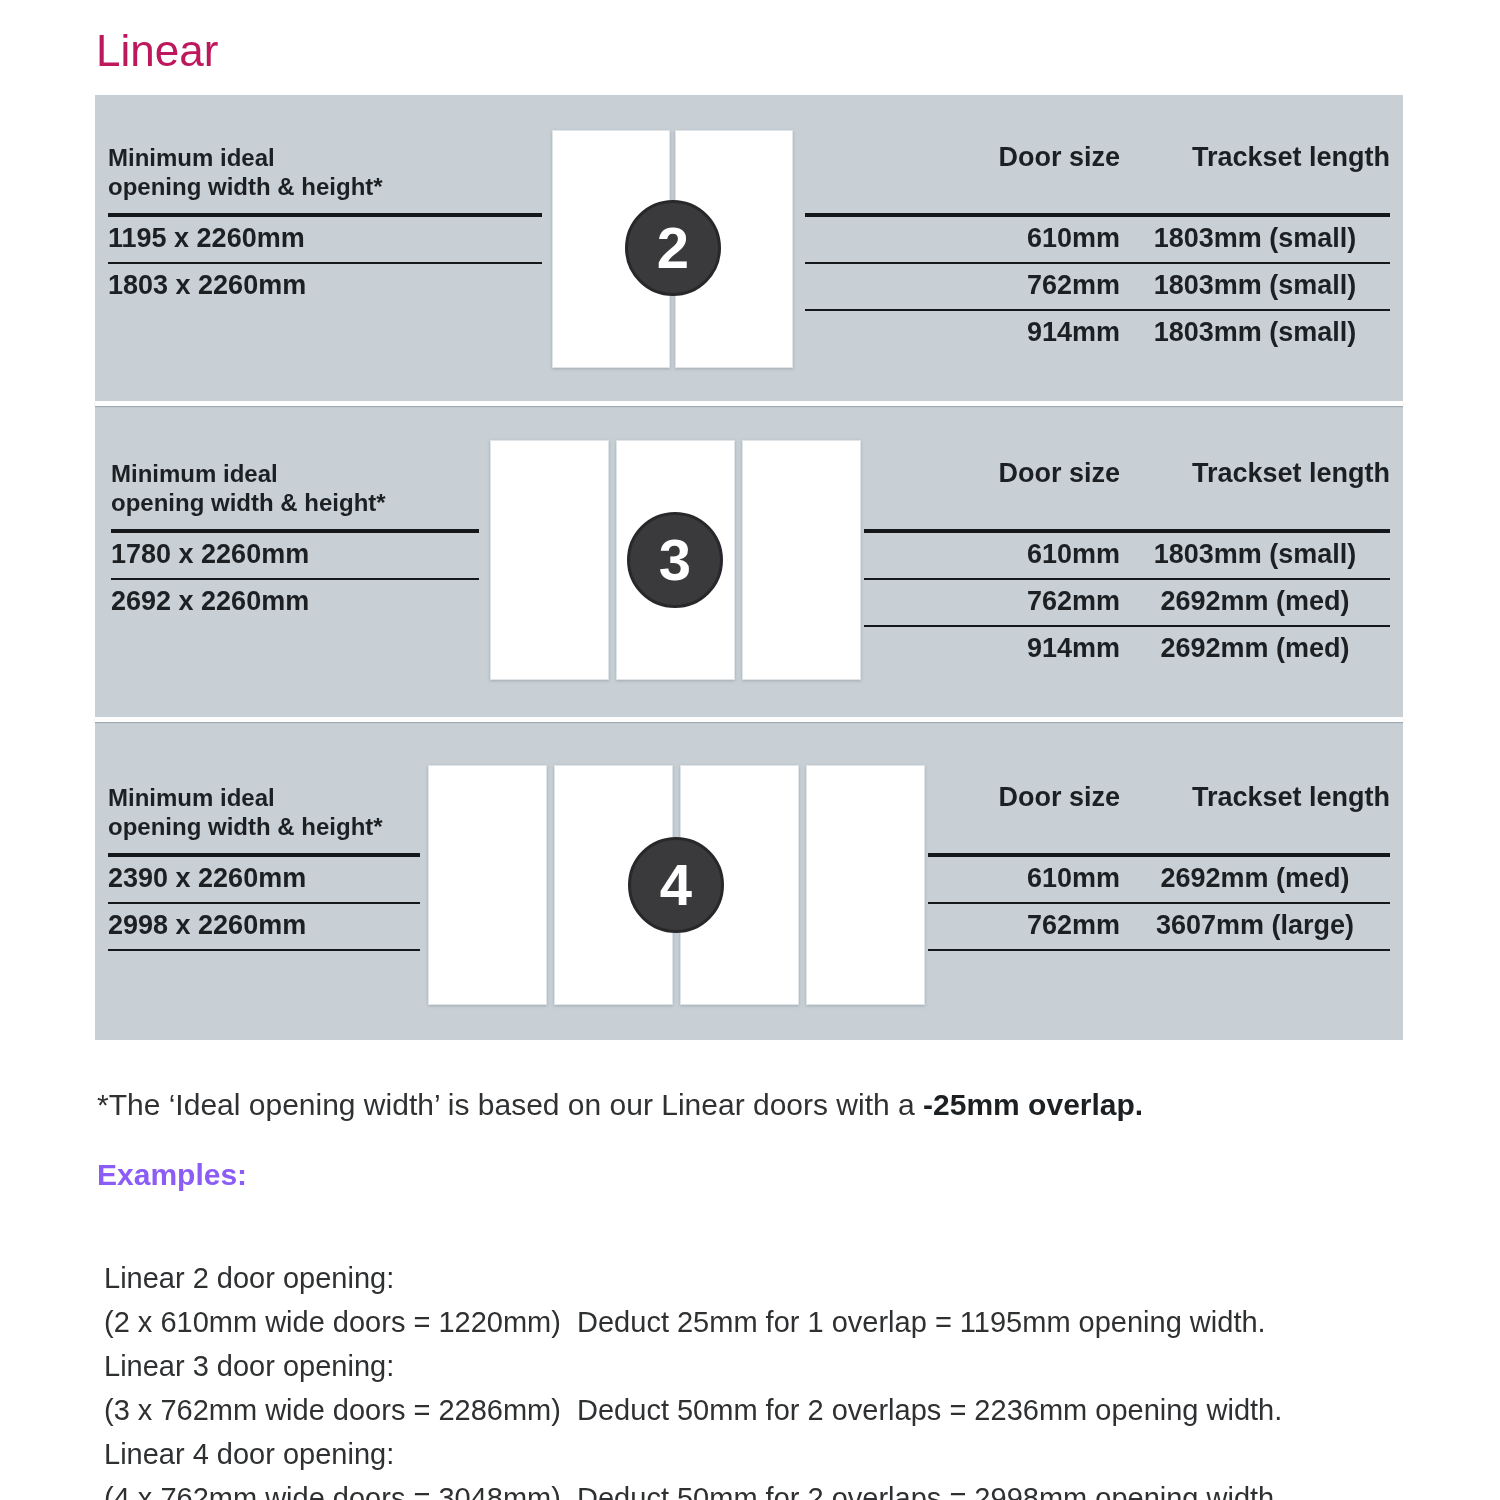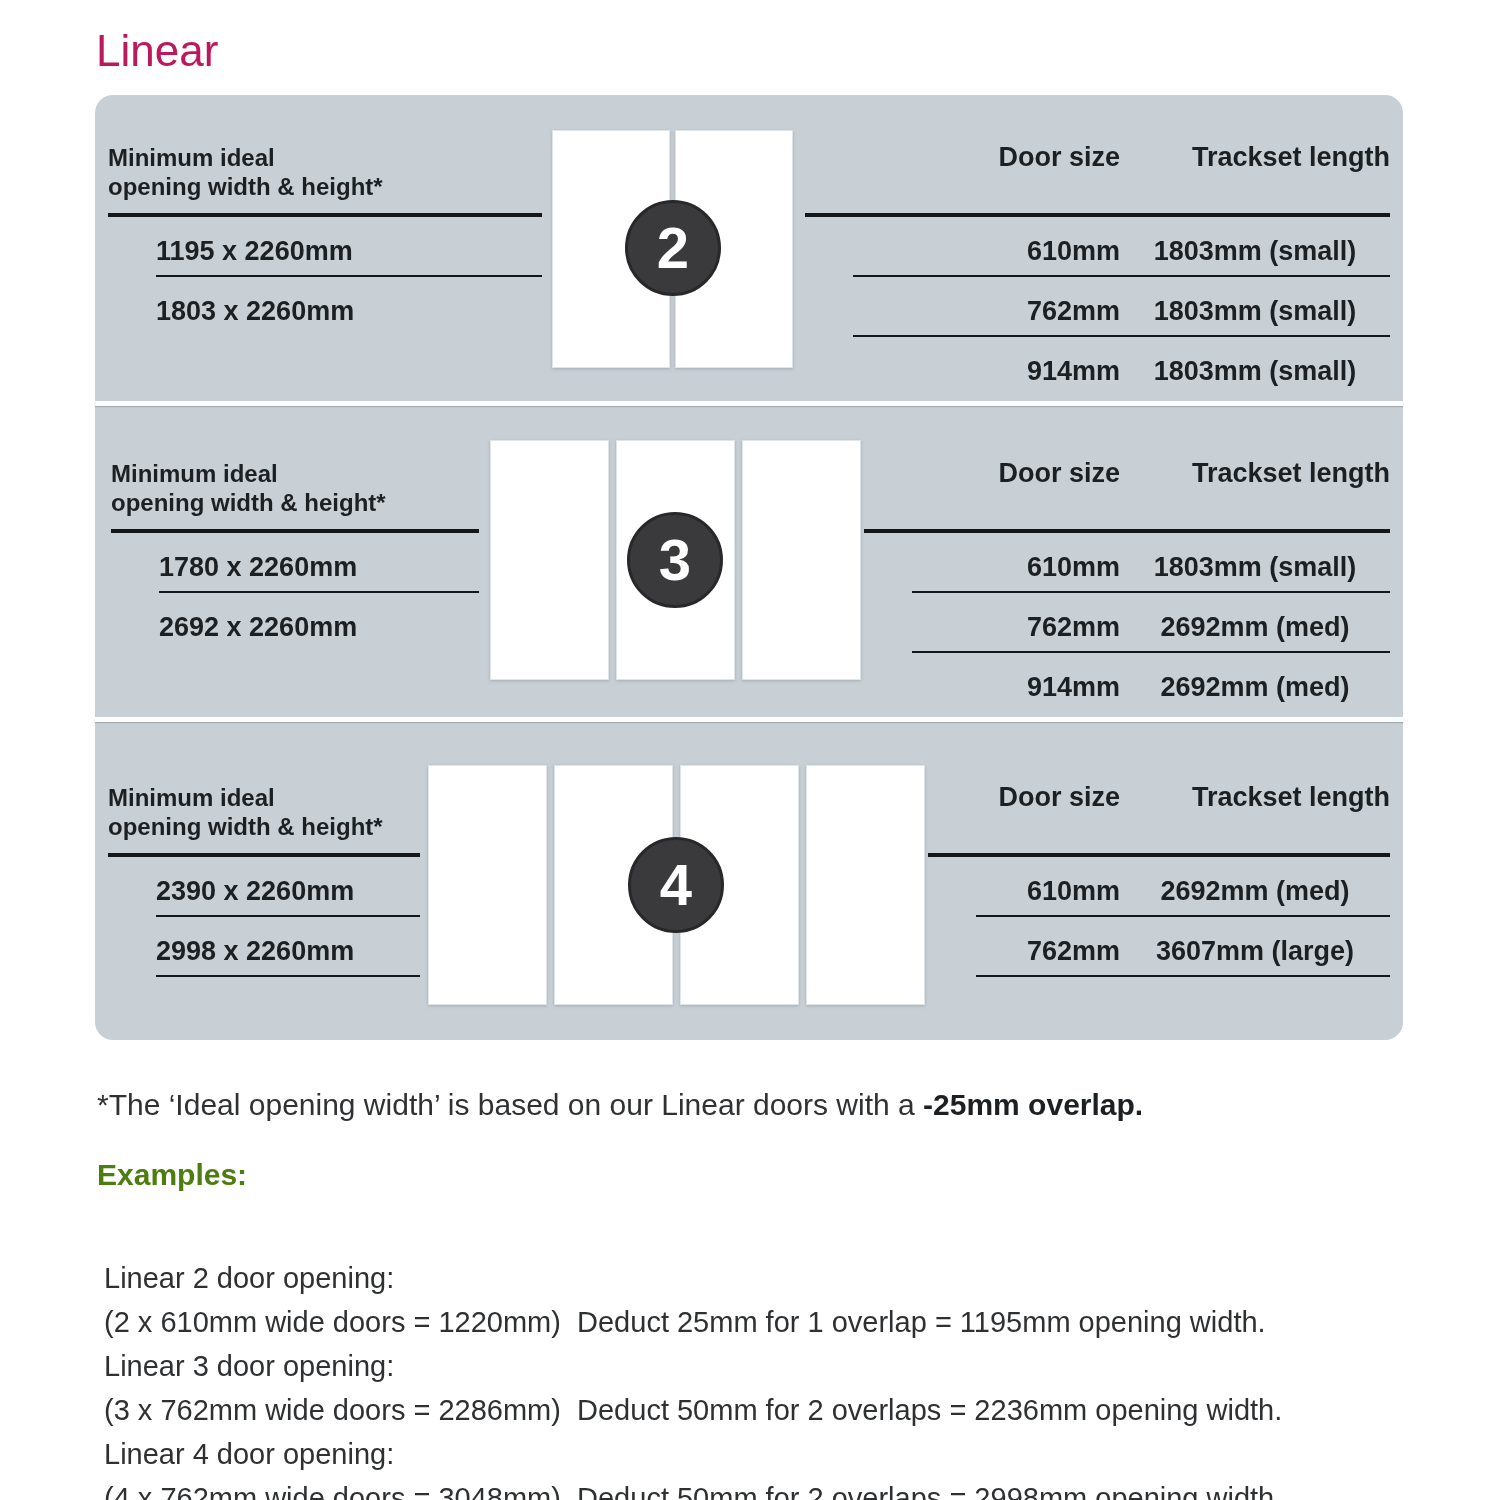--- a/index.html
+++ b/index.html
@@ -1,40 +1,40 @@
 <!DOCTYPE html>
 <html><head>
 <meta charset="utf-8">
 <style>
   html,body{margin:0;padding:0;background:#ffffff;}
   body{width:1500px;height:1500px;position:relative;font-family:"Liberation Sans",sans-serif;color:#1d2023;overflow:hidden;}
   .page-title{position:absolute;left:96px;top:26px;font-size:44px;font-weight:500;color:#be185d;letter-spacing:0;}
-  .panel{position:absolute;left:95px;top:95px;width:1308px;height:945px;background:#c8d0d6;border-radius:18px;}
+  .panel{position:absolute;left:95px;top:95px;width:1308px;height:945px;background:#c8d0d6;}
   .section{position:absolute;left:0;width:100%;}
   .sec1{top:0;height:306px;}
   .sec2{top:306px;height:316px;}
   .sec3{top:622px;height:323px;}
   .divider{position:absolute;top:0;left:0;width:100%;height:5px;background:#fdfdfe;box-shadow:0 1px 1px rgba(90,100,110,.35);}
   .ltable,.rtable{position:absolute;}
   .lhead{font-size:24px;font-weight:700;line-height:29px;height:58px;}
   .rhead{height:58px;display:flex;align-items:flex-start;font-size:27px;font-weight:700;line-height:29px;}
   .rule{height:4px;background:#15181b;margin-top:12px;}
-  .trow{display:flex;padding:20px 0 9px 0;border-bottom:2px solid #15181b;font-size:27px;font-weight:700;line-height:29px;margin-left:48px;}
+  .trow{display:flex;padding:7px 0 9px 0;border-bottom:2px solid #15181b;font-size:27px;font-weight:700;line-height:29px;}
   .no-last-border .trow:last-child{border-bottom:none;}
   .cell-door{flex:1;text-align:right;}
   .cell-track{width:270px;text-align:center;}
   .head-door{flex:1;text-align:right;}
   .head-track{width:270px;text-align:right;}
   .doors{position:absolute;display:flex;}
   .door{flex:1;background:#ffffff;border:1px solid #e0e5e9;box-shadow:0 1px 3px rgba(110,120,130,.4);}
   .badge{position:absolute;width:96px;height:96px;border-radius:50%;background:#3a3a3c;border:3px solid #28282a;box-sizing:border-box;display:flex;align-items:center;justify-content:center;}
   .badge span{color:#ffffff;font-size:58px;font-weight:700;line-height:1;}
   .footnote{position:absolute;left:97px;top:1088px;font-size:30px;color:#2f3133;}
   .footnote b{font-weight:700;color:#1d2023;}
-  .examples-heading{position:absolute;left:97px;top:1158px;font-size:30px;font-weight:700;color:#4d7c0f;}
+  .examples-heading{position:absolute;left:97px;top:1158px;font-size:30px;font-weight:700;color:#8b5cf6;}
   .examples{position:absolute;left:97px;top:1256px;width:1360px;margin-left:7px;}
   .examples p{margin:0;font-size:29px;line-height:44px;color:#2e3032;font-weight:400;white-space:pre-wrap;}
 </style>
 </head>
 <body>
 
 <div class="page-title">Linear</div>
 
 <div class="panel">
 

